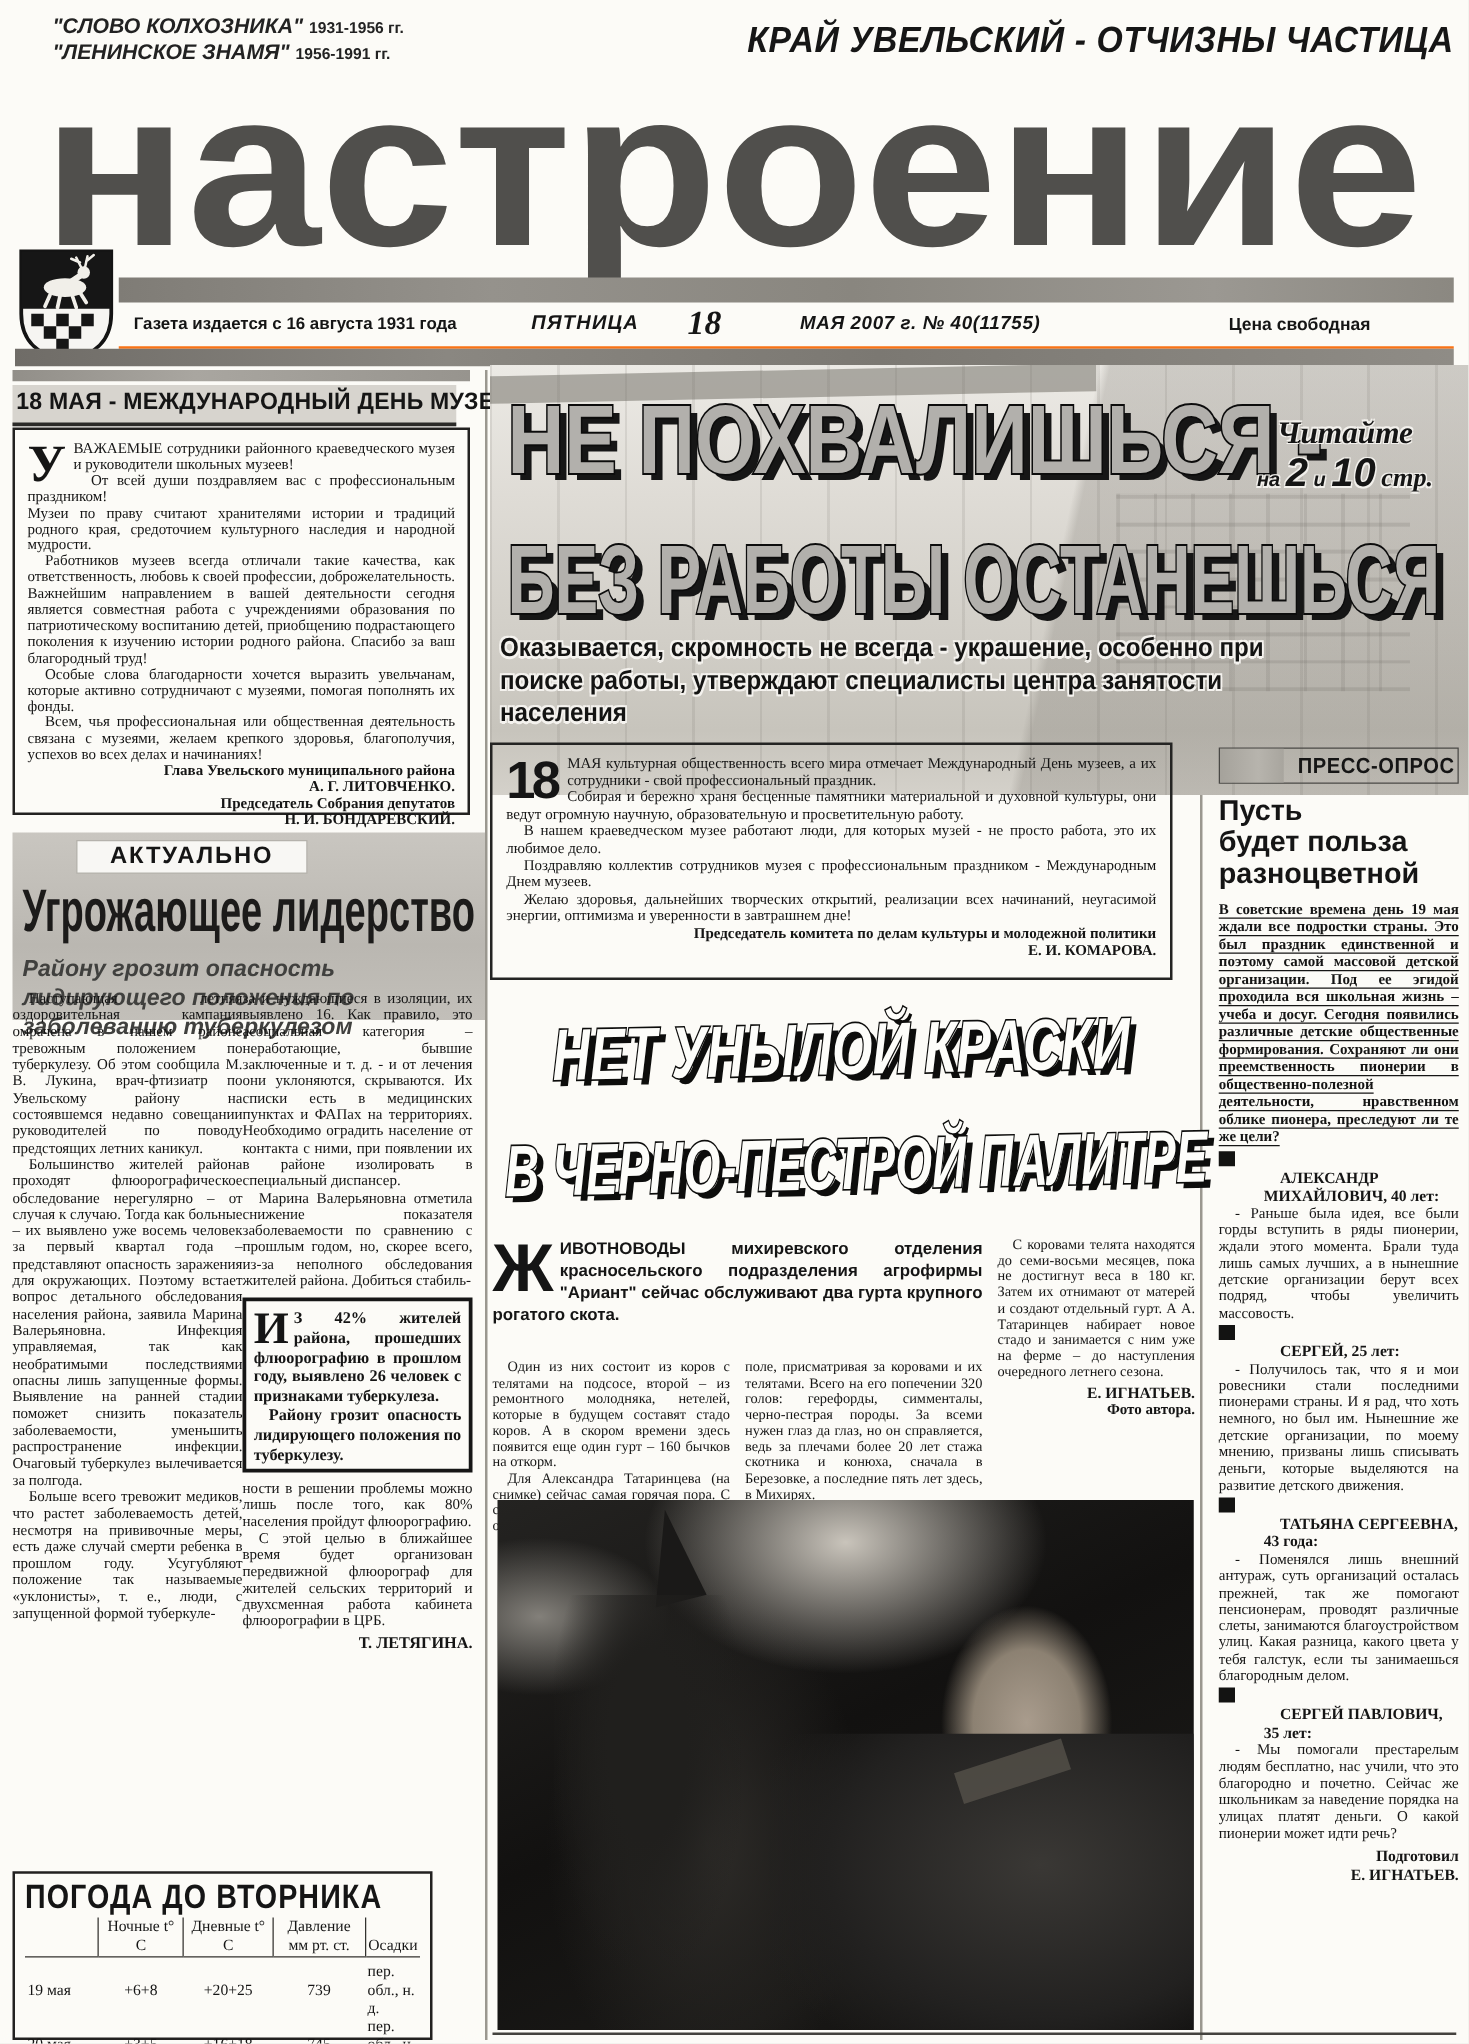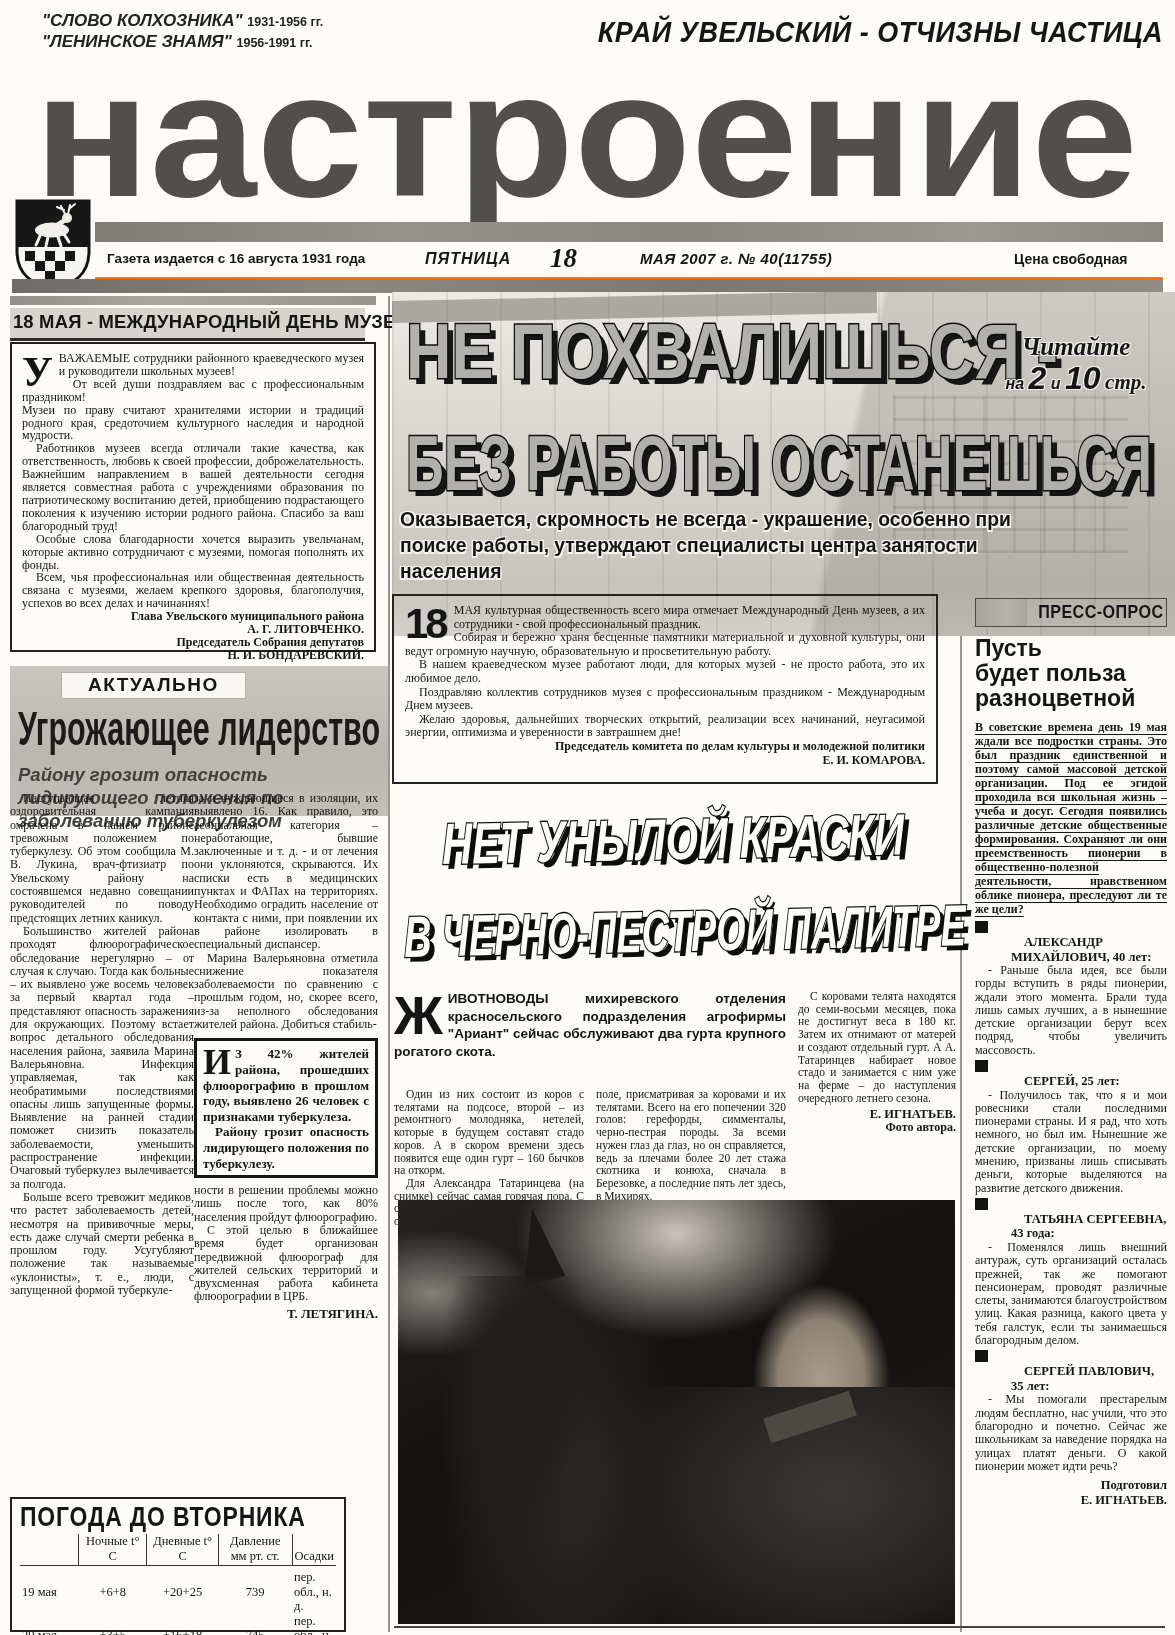--- a/index.html
+++ b/index.html
@@ -15,21 +15,21 @@
           font:italic 700 27px "Liberation Sans",sans-serif;letter-spacing:.5px;color:#161616;
           transform:scaleY(1.08);transform-origin:top right;}
   .masthead-wrap{left:26px;top:46px;}
   .bar1{left:95px;top:222px;width:1068px;height:20px;
         background:linear-gradient(90deg,#7f7c76,#95928c 28%,#868playe 0) ;background:linear-gradient(90deg,#7f7c76,#95928c 28%,#89867f 55%,#9b9892 82%,#8b8881);}
   .dateline{left:95px;top:243px;width:1068px;height:34px;border-bottom:2px solid #f97316;}
   .dl-founded{left:12px;top:8px;font:700 13.5px "Liberation Sans",sans-serif;}
   .dl-weekday{left:330px;top:7px;font:italic 800 16px "Liberation Sans",sans-serif;letter-spacing:1px;}
   .dl-day{left:455px;top:0px;font:italic 700 27px "Liberation Serif",serif;}
   .dl-issue{left:545px;top:7px;font:italic 700 15px "Liberation Sans",sans-serif;letter-spacing:.5px;}
-  .dl-price{left:919px;top:8px;font:700 14px "Liberation Sans",sans-serif;}
+  .dl-price{left:888px;top:8px;font:700 14px "Liberation Sans",sans-serif;}
   .bar2{left:12px;top:279px;width:1151px;height:14px;
         background:linear-gradient(90deg,#6f6c67,#8a8781 30%,#7b7872 60%,#8f8c86);}
   .coat{left:12px;top:196px;}
 
   
   .vrule{width:1.5px;background:#9a978f;}
   .bottom-rule{left:394px;top:1626px;width:771px;height:2px;background:#44423e;}
 
   
   .mus-banner{left:10px;top:296px;width:366px;}

